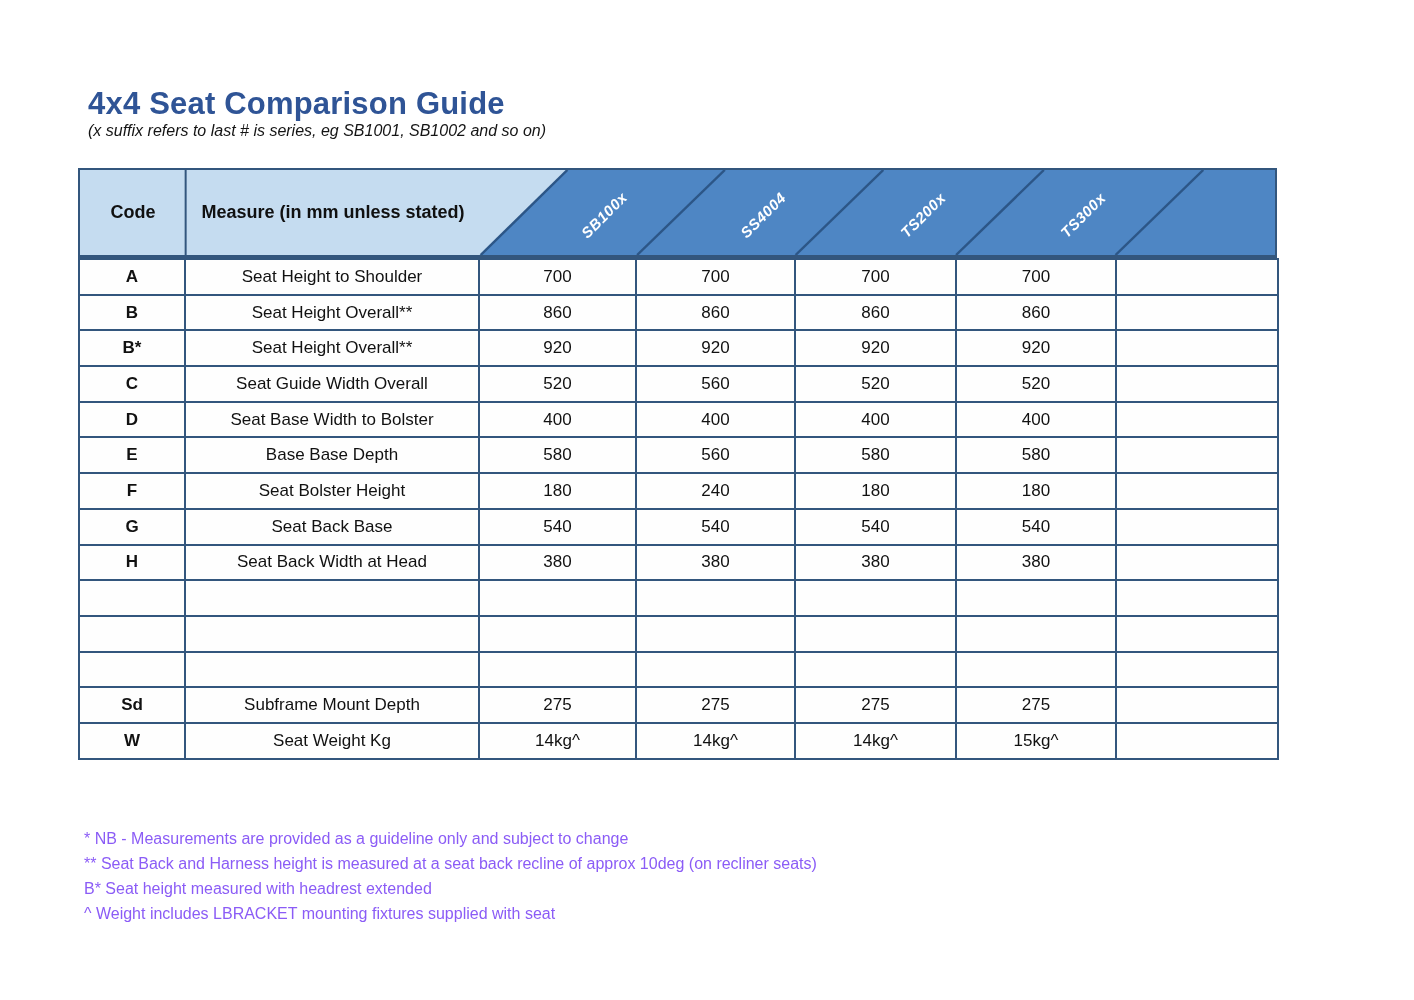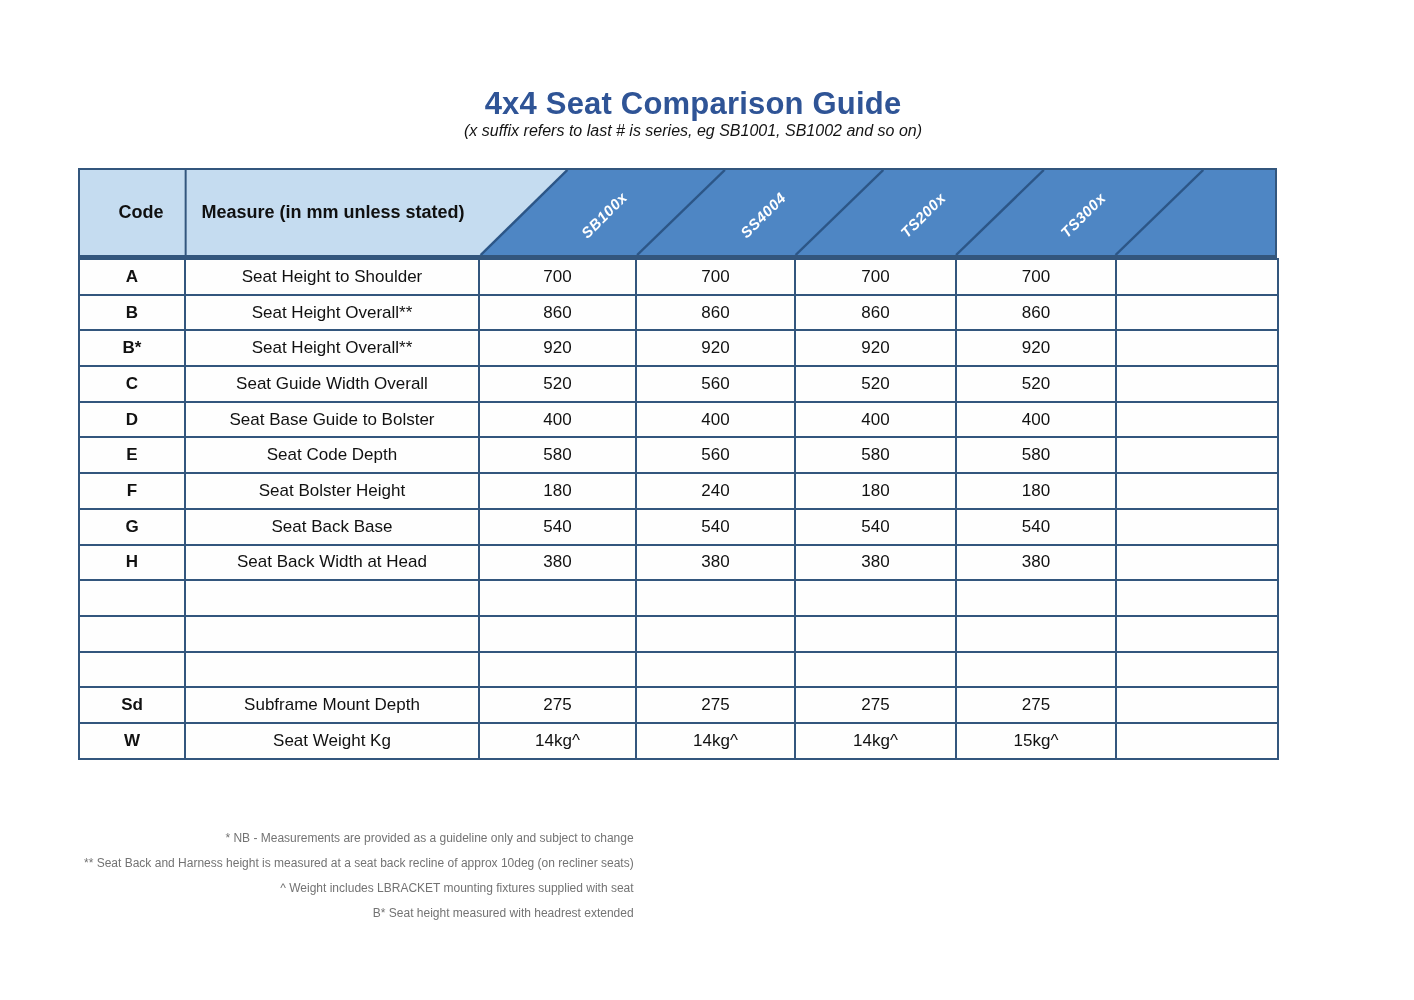--- a/index.html
+++ b/index.html
@@ -1,20 +1,20 @@
 <!DOCTYPE html>
 <html style="--title-color: #2F5496; --header-blue: #4E86C4; --header-light-blue: #C5DCF0; --grid-border: #33567D; --diag-line: #2C5687; --header-text: #FFFFFF;"><head>
 <meta charset="utf-8">
 <style>
   html,body { margin:0; padding:0; background:#fff; }
   .page {
     position:relative; width:1414px; height:1000px; background:#ffffff;
     font-family:"Liberation Sans", sans-serif; color:#111; overflow:hidden;
   }
-  .title-block { position:absolute; left:88px; top:86px; width:1210px; text-align:center; }
+  .title-block { position:absolute; left:88px; top:86px; width:1210px; }
   .page-title {
     margin:0; font-size:31px; font-weight:bold; letter-spacing:0.2px;
     color:var(--title-color, #2F5496);
   }
   .page-subtitle { font-style:italic; font-size:16px; color:#141414; }
 
   .table-wrap { position:absolute; left:78px; top:168px; width:1199px; }
 
   
   .thead {
@@ -24,38 +24,38 @@
     border-bottom-width:3px;
   }
   .hdr-bg { position:absolute; left:0; top:0; width:100%; height:100%; display:block; }
   .hdr-poly { fill:var(--header-light-blue, #C5DCF0); }
   .hdr-diag { stroke:var(--diag-line, #2C5687); stroke-width:2.5; fill:none; }
   .hdr-vert { stroke:var(--grid-border, #33567D); stroke-width:2; fill:none; }
   .h-code, .h-measure {
     position:absolute; top:0; height:100%; display:flex; align-items:center; justify-content:center;
     font-weight:bold; font-size:18px; color:#101010;
   }
-  .h-code { left:8px; width:106px; }
+  .h-code { left:0; width:106px; }
   .h-measure { left:106px; width:294px; }
   .h-prod {
     position:absolute; top:45px; transform:translate(-50%,-50%) rotate(-45deg);
     color:var(--header-text, #FFFFFF); font-weight:bold; font-style:italic;
     font-size:15px; letter-spacing:0.6px; white-space:nowrap;
   }
 
   
   table.grid { border-collapse:collapse; table-layout:fixed; width:1199px; background:#fff; }
   table.grid td {
     border:2px solid var(--grid-border, #33567D);
     height:33.7px; padding:0 2px; text-align:center; vertical-align:middle;
     font-size:17px; color:#111; background:#fefefe; overflow:hidden; white-space:nowrap;
   }
   table.grid td.code-cell { font-weight:bold; }
 
-  .footnotes { position:absolute; left:84px; top:826px; font-size:12px; color:#737373;text-align:right; }
+  .footnotes { position:absolute; left:84px; top:826px; font-size:16px; color:#8b5cf6; }
   .footnote { line-height:25px; white-space:nowrap; }
 </style>
 </head>
 <body>
 
 <div class="page">
 
   <div class="title-block">
     <h1 class="page-title">4x4 Seat Comparison Guide</h1>
     <div class="page-subtitle">(x suffix refers to last # is series, eg SB1001, SB1002 and so on)</div>
@@ -123,30 +123,30 @@
             <td class="code-cell">C</td>
             <td class="measure-cell">Seat Guide Width Overall</td>
             <td class="value-cell">520</td>
             <td class="value-cell">560</td>
             <td class="value-cell">520</td>
             <td class="value-cell">520</td>
             <td class="value-cell"></td>
           </tr>
           <tr>
             <td class="code-cell">D</td>
-            <td class="measure-cell">Seat Base Guide to Bolster</td>
+            <td class="measure-cell">Seat Base Width to Bolster</td>
             <td class="value-cell">400</td>
             <td class="value-cell">400</td>
             <td class="value-cell">400</td>
             <td class="value-cell">400</td>
             <td class="value-cell"></td>
           </tr>
           <tr>
             <td class="code-cell">E</td>
-            <td class="measure-cell">Seat Code Depth</td>
+            <td class="measure-cell">Base Base Depth</td>
             <td class="value-cell">580</td>
             <td class="value-cell">560</td>
             <td class="value-cell">580</td>
             <td class="value-cell">580</td>
             <td class="value-cell"></td>
           </tr>
           <tr>
             <td class="code-cell">F</td>
             <td class="measure-cell">Seat Bolster Height</td>
             <td class="value-cell">180</td>
@@ -219,17 +219,17 @@
             <td class="value-cell"></td>
           </tr>
         </tbody>
     </table>
 
   </div>
 
   <div class="footnotes" id="footnotes">
       <div class="footnote">* NB - Measurements are provided as a guideline only and subject to change</div>
       <div class="footnote">** Seat Back and Harness height is measured at a seat back recline of approx 10deg (on recliner seats)</div>
+      <div class="footnote">B* Seat height measured with headrest extended</div>
       <div class="footnote">^ Weight includes LBRACKET mounting fixtures supplied with seat</div>
-      <div class="footnote">B* Seat height measured with headrest extended</div>
     </div>
 
 </div>
 
 </body></html>

